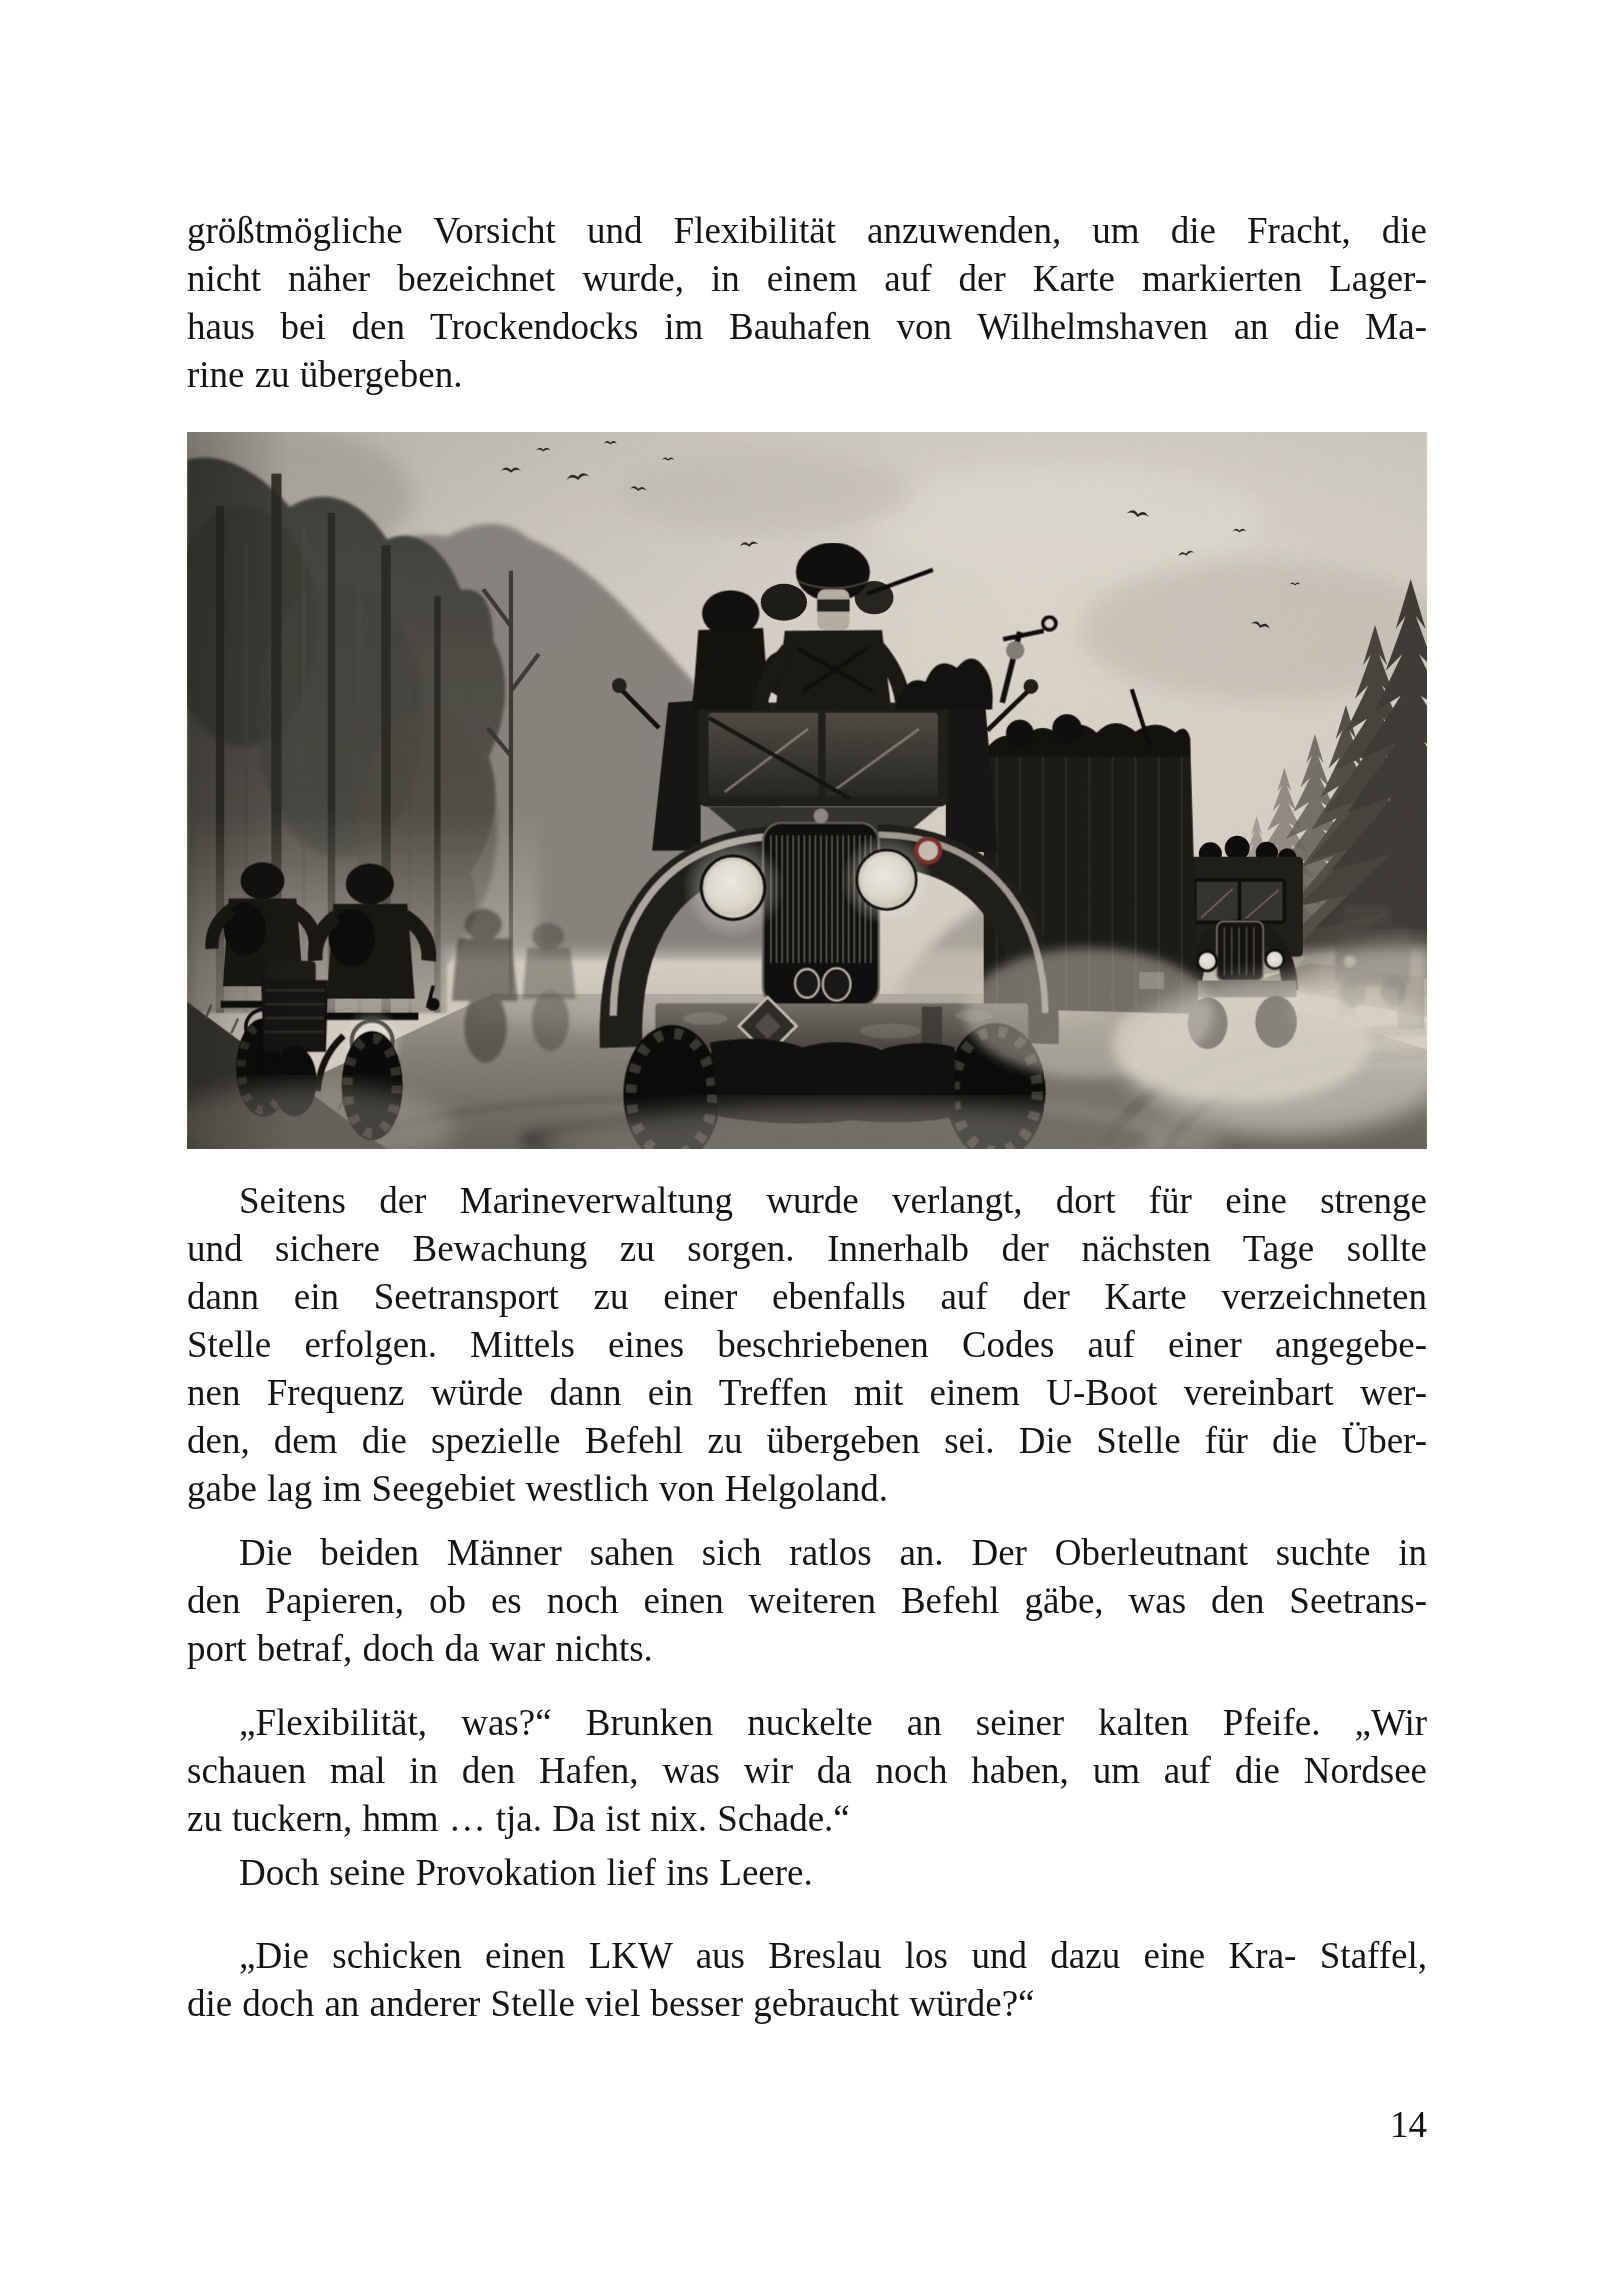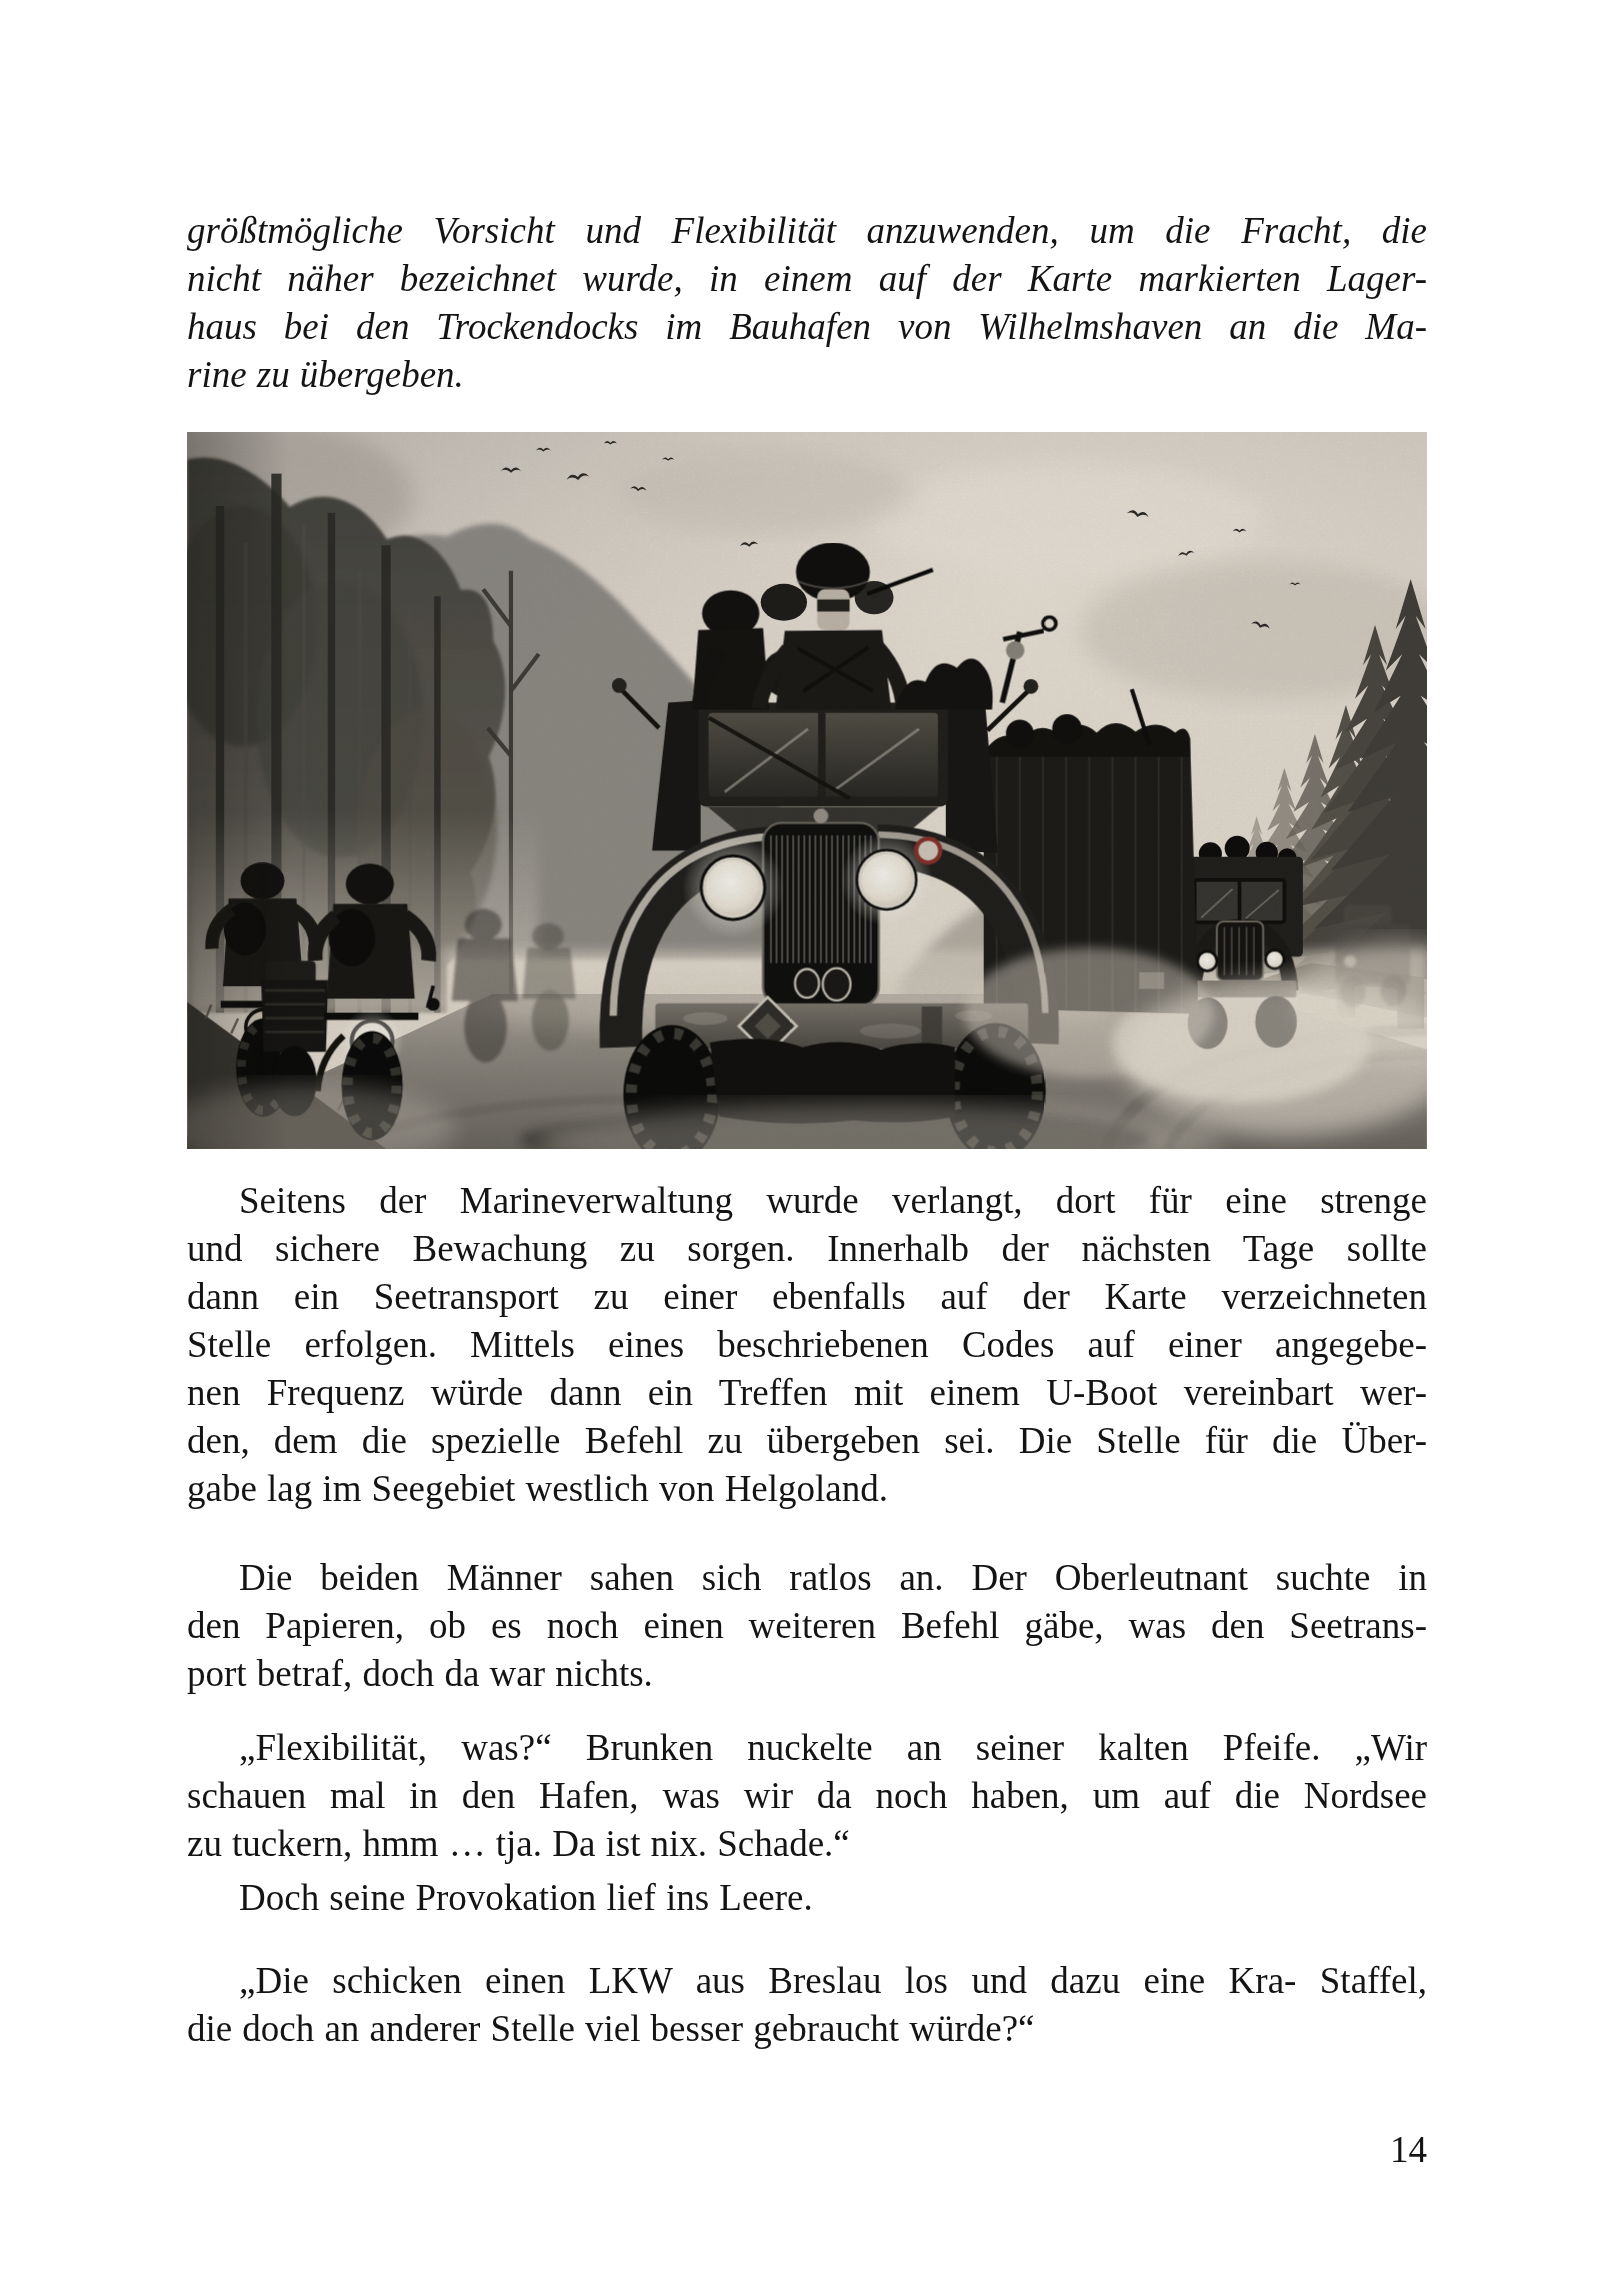--- a/index.html
+++ b/index.html
@@ -15,25 +15,25 @@
   .para{margin:0;padding:0;}
   .pline{
     font-size:37px;
     line-height:48px;
     text-align:justify;
     text-align-last:justify;
     word-spacing:0.9px;
   }
   .pline.last{text-align-last:left;}
   .pline.ind{text-indent:52px;}
-  .p1{margin-top:207px;font-style:italic;}
+  .p1{margin-top:207px;}
   figure.illustration{display:block;margin:33px 0 0 0;padding:0;width:1240px;height:717px;}
   figure.illustration svg{display:block;width:1240px;height:717px;}
   .p2{margin-top:28px;}
-  .p3{margin-top:41px;}
+  .p3{margin-top:16px;}
   .p4{margin-top:26px;}
   .p5{margin-top:6px;}
   .p6{margin-top:35px;}
   .pagenum{
     margin-top:73px;
     padding-left:52px;
     font-size:37px;line-height:48px;
     text-align:right;
   }
 </style>

